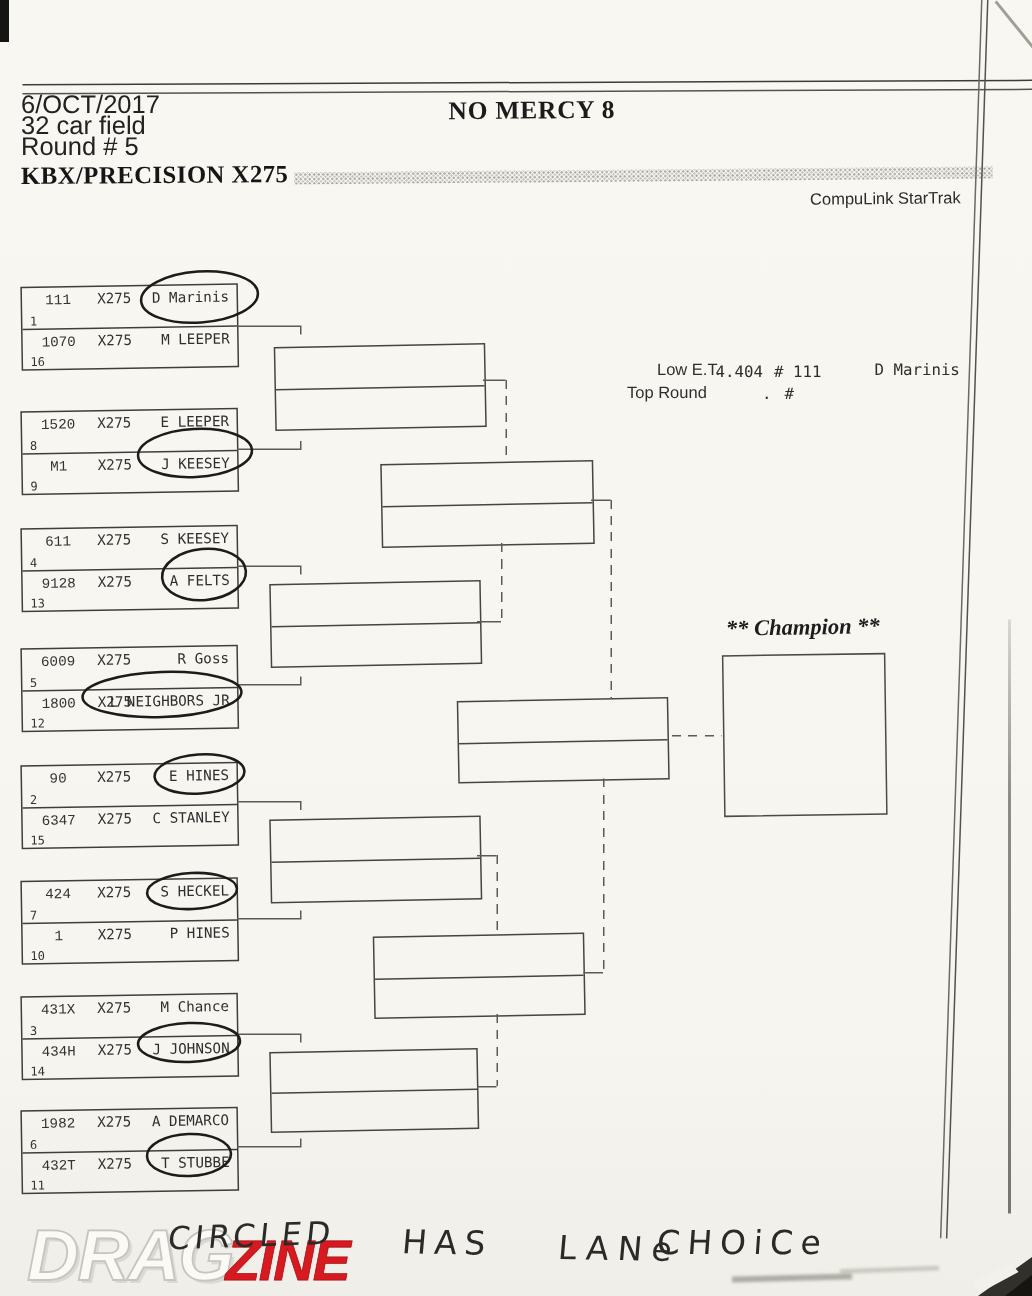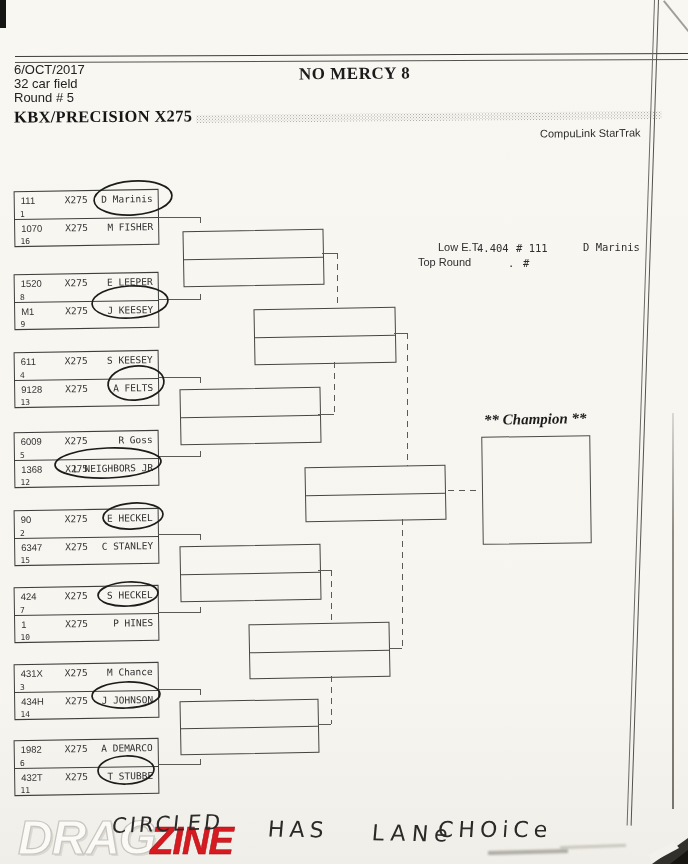--- a/index.html
+++ b/index.html
@@ -22,41 +22,41 @@
   .vline-b{position:absolute;left:672px;top:413px;width:1.5px;height:396px;z-index:5;
     background:linear-gradient(180deg,rgba(130,128,120,0.25),#8e8c85 30%,#77756e);}
   .tr-diag{position:absolute;left:664px;top:0px;width:40px;height:1.5px;background:#a09e95;
     transform:rotate(51deg);transform-origin:left center;z-index:5;}
   .smudge1{position:absolute;left:488px;top:850px;width:80px;height:4px;background:rgba(118,116,108,0.55);
     filter:blur(1px);transform:rotate(-1.5deg);z-index:5;}
   .smudge2{position:absolute;left:560px;top:845px;width:66px;height:3px;background:rgba(150,148,140,0.45);
     filter:blur(1px);transform:rotate(-2deg);z-index:5;}
   .br-corner{position:absolute;left:640px;top:836px;z-index:6;}
   
-  .date-block{position:absolute;left:14px;top:63px;font-size:13px;line-height:14px;color:#222;z-index:2;}
+  .date-block{position:absolute;left:14px;top:63px;font-size:17px;line-height:14px;color:#222;z-index:2;}
   .event-title{position:absolute;left:299px;top:64px;font-family:"Liberation Serif",serif;
     font-weight:bold;font-size:17px;letter-spacing:0.5px;color:#1b1b1b;transform:rotate(-0.5deg);z-index:2;}
   .class-title{position:absolute;left:14px;top:107px;font-family:"Liberation Serif",serif;
     font-weight:bold;font-size:16.5px;letter-spacing:0.3px;color:#161616;z-index:2;transform:rotate(-0.4deg);}
   .hatch-band{position:absolute;left:196px;top:115px;width:466px;height:8px;z-index:1;
     background:radial-gradient(circle,#a9a7a0 0.7px,transparent 0.9px) 0 0/3px 3px repeat,
                radial-gradient(circle,#c4c2bb 0.6px,transparent 0.8px) 1.5px 1.5px/3px 3px repeat;
     transform:rotate(-0.5deg);transform-origin:left center;}
   .timing-brand{position:absolute;left:540px;top:127px;font-size:11px;color:#2b2b2b;z-index:2;transform:rotate(-0.6deg);}
   
   .stats{position:absolute;left:0;top:0;z-index:2;font-size:11px;color:#2e2e2e;}
   .stats span{position:absolute;white-space:nowrap;}
   .mono{font-family:"DejaVu Sans Mono",monospace;font-size:10.5px;color:#2e2e2e;text-align:center;}
   
   .pairing{position:absolute;left:14px;width:143px;height:54px;border:1.2px solid #3e3e3c;
     background:transparent;z-index:2;transform:rotate(-0.9deg);}
   .p-row{position:relative;height:26.5px;}
   .p-row.first{border-bottom:1.1px solid #3e3e3c;}
-  .p-row .car{position:absolute;left:6px;top:3px;width:36px;text-align:left;
-    font-family:Liberation Sans, sans-serif;font-size:9.5px;color:#333;}
+  .p-row .car{position:absolute;left:6px;top:3px;width:36px;text-align:center;
+    font-family:Liberation Mono, monospace;font-size:9.5px;color:#333;}
   .p-row .cls{position:absolute;left:50px;top:3px;font-family:"DejaVu Sans Mono",monospace;font-size:9.5px;color:#333;}
   .p-row .driver{position:absolute;right:5px;top:3px;font-family:"DejaVu Sans Mono",monospace;font-size:9.5px;color:#2f2f2f;white-space:nowrap;}
   .p-row .seed{position:absolute;left:5px;bottom:0px;font-family:"DejaVu Sans Mono",monospace;font-size:8px;color:#333;}
   .bigbox{position:absolute;border:1.2px solid #454541;z-index:2;transform:rotate(-1.1deg);}
   .bigbox .mid{position:absolute;left:0;right:0;top:50%;border-top:1.1px solid #454541;}
   .champ-label{position:absolute;left:484px;top:411px;font-family:"Liberation Serif",serif;
     font-style:italic;font-weight:bold;font-size:15px;color:#1d1d1d;z-index:2;transform:rotate(-1deg);}
   .champ-box{position:absolute;left:482px;top:436px;width:107px;height:106px;border:1.2px solid #4a4a46;
     z-index:2;transform:rotate(-0.8deg);}
   
@@ -122,21 +122,21 @@
   <div class="pairing" style="top:190px">
     <div class="p-row first">
       <span class="car">111</span>
       <span class="cls">X275</span>
       <span class="driver">D Marinis</span>
       <span class="seed">1</span>
     </div>
     <div class="p-row">
       <span class="car">1070</span>
       <span class="cls">X275</span>
-      <span class="driver">M FISHER</span>
+      <span class="driver">M LEEPER</span>
       <span class="seed">16</span>
     </div>
   </div>
 
   <div class="pairing" style="top:273px">
     <div class="p-row first">
       <span class="car">1520</span>
       <span class="cls">X275</span>
       <span class="driver">E LEEPER</span>
       <span class="seed">8</span>
@@ -165,32 +165,32 @@
   </div>
 
   <div class="pairing" style="top:431px">
     <div class="p-row first">
       <span class="car">6009</span>
       <span class="cls">X275</span>
       <span class="driver">R Goss</span>
       <span class="seed">5</span>
     </div>
     <div class="p-row">
-      <span class="car">1368</span>
+      <span class="car">1800</span>
       <span class="cls">X275</span>
       <span class="driver">L NEIGHBORS JR</span>
       <span class="seed">12</span>
     </div>
   </div>
 
   <div class="pairing" style="top:509px">
     <div class="p-row first">
       <span class="car">90</span>
       <span class="cls">X275</span>
-      <span class="driver">E HECKEL</span>
+      <span class="driver">E HINES</span>
       <span class="seed">2</span>
     </div>
     <div class="p-row">
       <span class="car">6347</span>
       <span class="cls">X275</span>
       <span class="driver">C STANLEY</span>
       <span class="seed">15</span>
     </div>
   </div>
 

